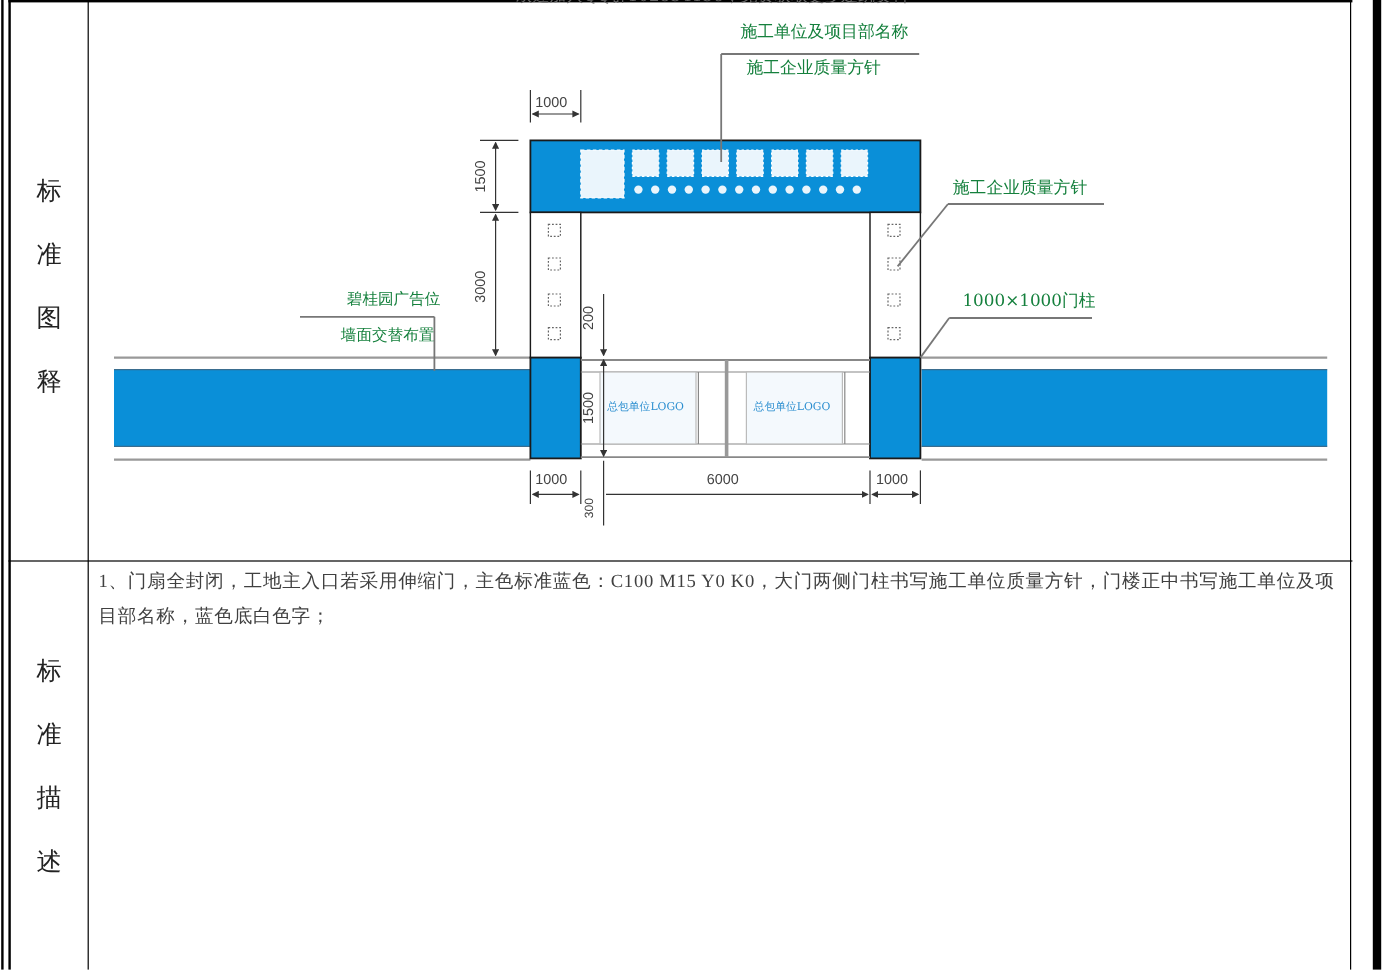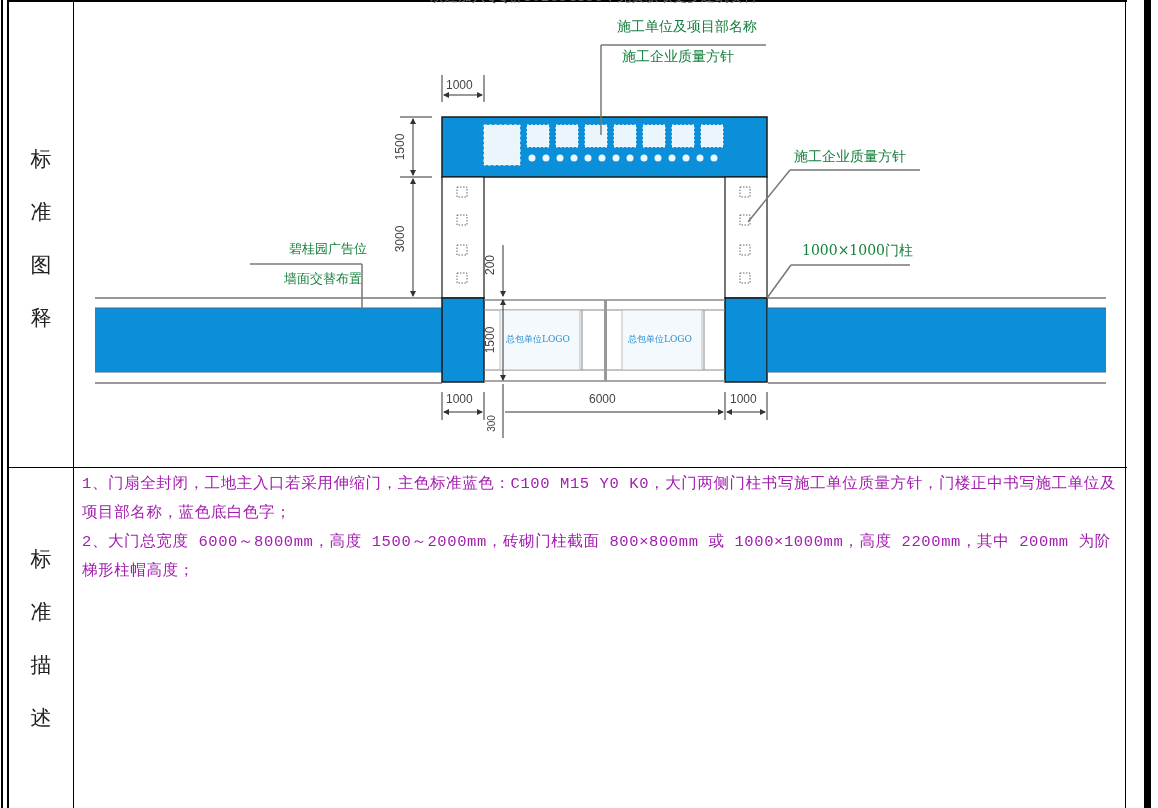--- a/index.html
+++ b/index.html
@@ -8,21 +8,21 @@
   .edge-right{position:absolute;left:1144px;top:0;width:7px;height:808px;background:#000;}
   .tbl{position:absolute;left:7px;top:0;width:1119px;height:808px;border-left:2px solid #000;border-right:1px solid #000;box-sizing:border-box;}
   .topline{position:absolute;left:7px;top:0;width:1120px;height:2px;background:#000;}
   .vdiv{position:absolute;left:73px;top:0;width:1px;height:808px;background:#000;}
   .hdiv{position:absolute;left:7px;top:467px;width:1120px;height:1px;background:#000;}
   .label{position:absolute;left:9px;width:64px;text-align:center;font-size:21px;color:#222;}
   .label span{display:block;}
   .watermark{position:absolute;left:430px;top:-12px;font-size:14px;color:#666;white-space:nowrap;}
   .cn{font-family:"DejaVu Serif",serif;color:#15803d;white-space:nowrap;position:absolute;}
   .dim{font-family:"Liberation Sans",sans-serif;color:#444;position:absolute;font-size:12px;white-space:nowrap;}
-  .desc{position:absolute;left:82px;top:470px;width:1040px;font-family:Liberation Mono, monospace;font-size:15.5px;line-height:29px;color:#a21caf;letter-spacing:0.6px;}
+  .desc{position:absolute;left:82px;top:470px;width:1040px;font-family:Liberation Serif, serif;font-size:15.5px;line-height:29px;color:#404040;letter-spacing:0.6px;}
   .desc p{margin:0;}
 </style>
 </head>
 <body>
 
 <div class="edge-left"></div>
 <div class="edge-right"></div>
 <div class="tbl"></div>
 <div class="topline"></div>
 <div class="vdiv"></div>
@@ -173,14 +173,13 @@
 <div class="dim" style="left:387px;top:232px;transform:rotate(-90deg);">3000</div>
 <div class="dim" style="left:480px;top:258px;transform:rotate(-90deg);">200</div>
 <div class="dim" style="left:477px;top:333px;transform:rotate(-90deg);">1500</div>
 <div class="dim" style="left:483px;top:418px;transform:rotate(-90deg);font-size:10px;">300</div>
 <div class="dim" style="left:446px;top:392px;">1000</div>
 <div class="dim" style="left:589px;top:392px;">6000</div>
 <div class="dim" style="left:730px;top:392px;">1000</div>
 
 <div class="desc">
   <p>1、门扇全封闭，工地主入口若采用伸缩门，主色标准蓝色：C100 M15 Y0 K0，大门两侧门柱书写施工单位质量方针，门楼正中书写施工单位及项目部名称，蓝色底白色字；</p>
-  <p>2、大门总宽度 6000～8000mm，高度 1500～2000mm，砖砌门柱截面 800×800mm 或 1000×1000mm，高度 2200mm，其中 200mm 为阶梯形柱帽高度；</p>
 </div>
 
 </body></html>

